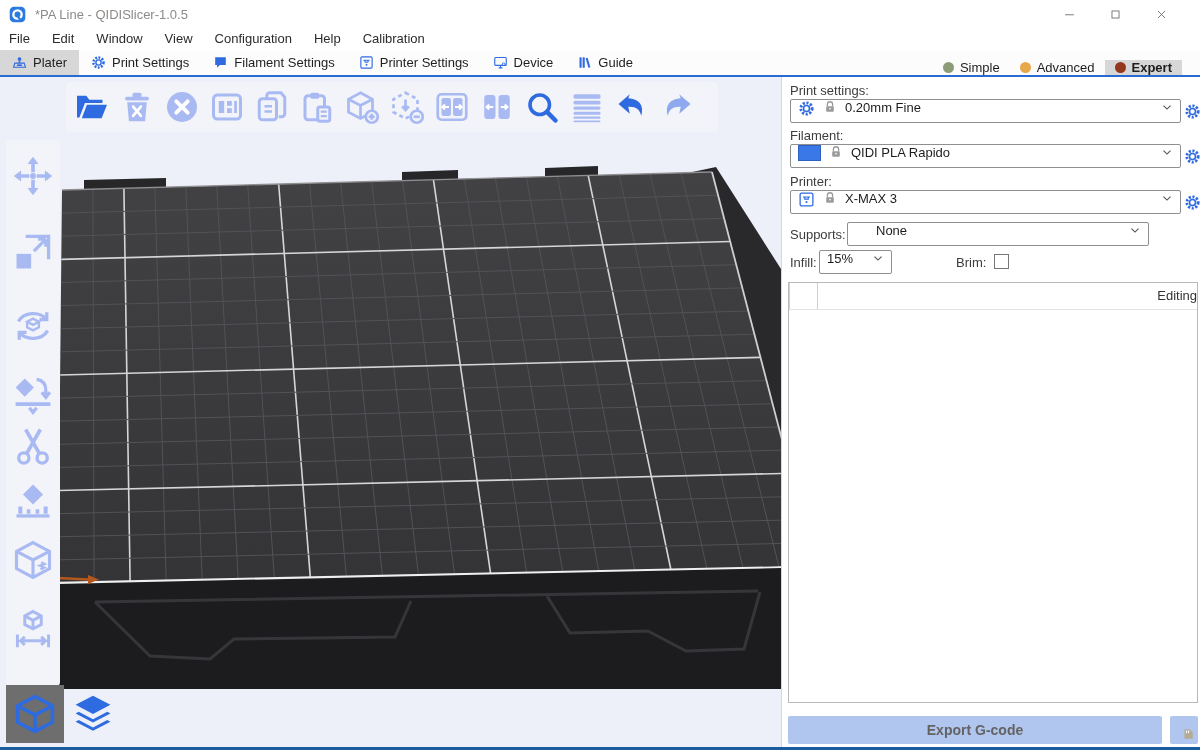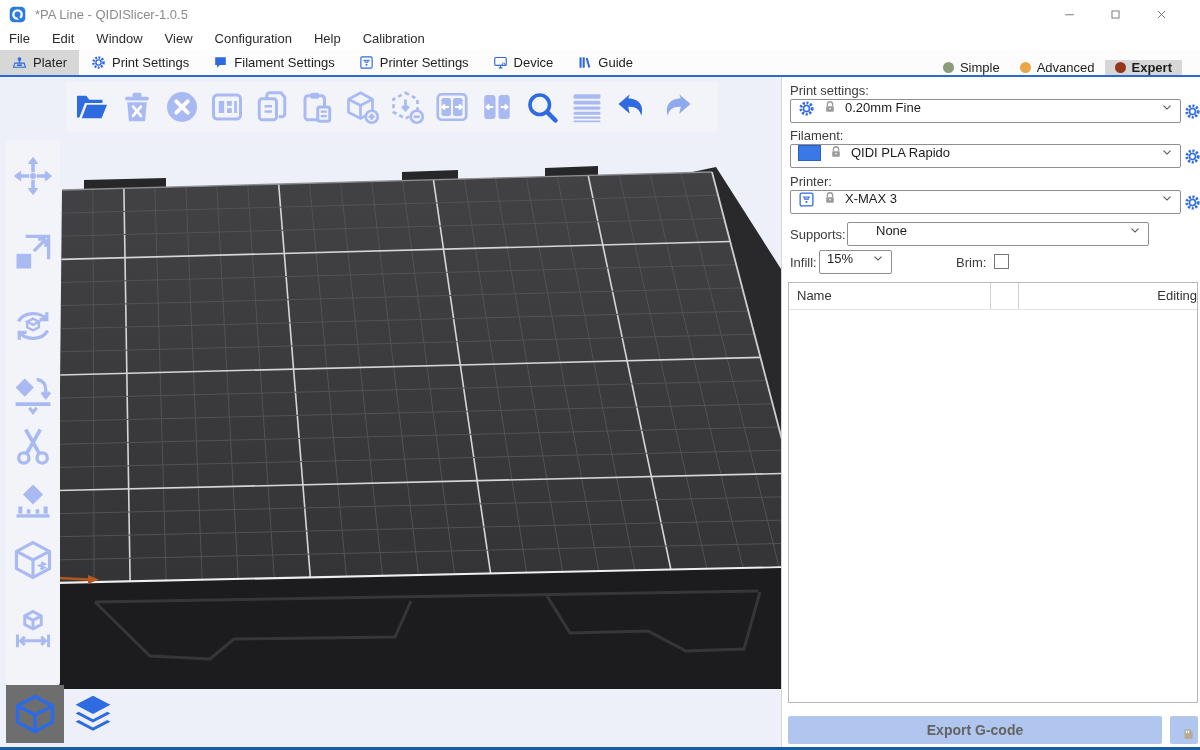--- a/index.html
+++ b/index.html
@@ -548,21 +548,20 @@
         <svg viewBox="0 0 24 24" fill="none" stroke="currentColor" stroke-width="2">
           <path d="M6 9.5l6 6 6-6"></path>
         </svg>
       </span>
   </div>
   <div class="plabel" style="left:174px;top:178px">Brim:</div>
   <div class="checkbox" style="left:212px;top:177px"></div>
 
   <div class="objtable">
     <div class="thead">
-      <div class="th-name">Name</div>
       <div class="th-mid"></div>
       <div class="th-edit">Editing</div>
     </div>
   </div>
 
   <div class="export-btn">Export G-code</div>
   <div class="sd-btn">
     <span data-icon="sd-card-icon">
         <svg viewBox="0 0 24 24" fill="currentColor">
           <path d="M6 4h9l5 5v11H6z"></path>

